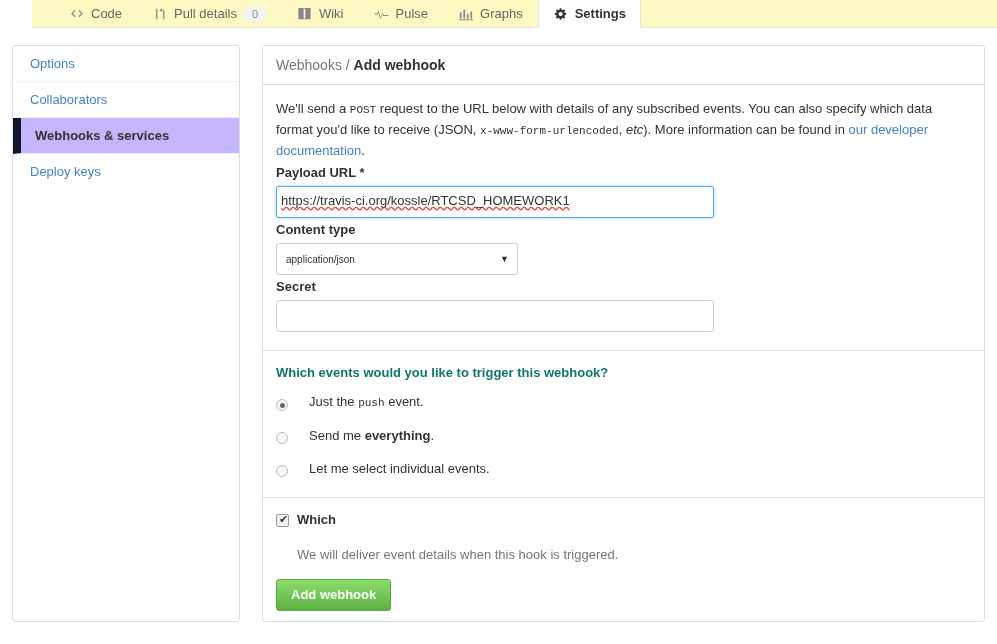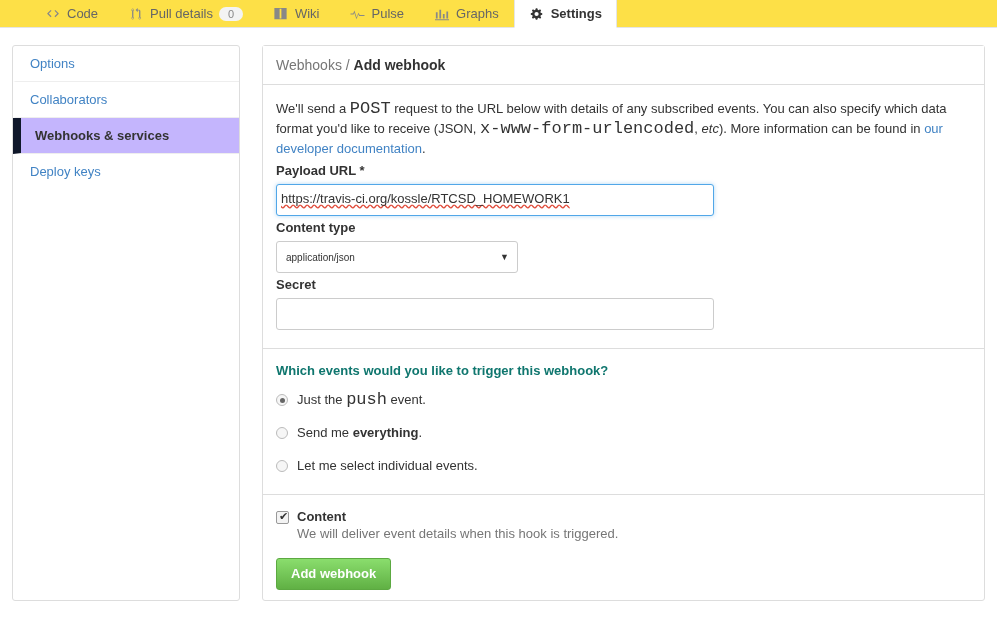--- a/index.html
+++ b/index.html
@@ -9,31 +9,32 @@
   }
   body {
     width: 997px;
     height: 644px;
     font-family: "Liberation Sans", sans-serif;
     font-size: 13px;
     color: #333333;
     overflow: hidden;
     position: relative;
   }
-  .mono { font-family: "Liberation Mono", monospace; font-size: 17px; }
+  .mono { font-family: "Liberation Mono", monospace; font-size: 11px; }
 
   
   .repo-nav {
     height: 28px;
     border-bottom: 1px solid #e5e5e5;
     display: flex;
     align-items: stretch;
-    padding-left: 30px;
-    box-sizing: border-box;
-    background: #fde047;
+    padding-left: 22px;
+    box-sizing: border-box;
+    background: #fef9c3;
+    margin-left: 32px;
   }
   .nav-item {
     display: flex;
     align-items: center;
     gap: 6px;
     padding: 0 14px;
     font-size: 13px;
     color: #666666;
     border-left: 1px solid transparent;
     border-right: 1px solid transparent;
@@ -206,22 +207,22 @@
   }
 
   .q-title {
     font-weight: bold;
     font-size: 13px;
     color: #0f766e;
     margin: 0 0 14px 0;
   }
   .radio-row {
     display: flex;
-    align-items: flex-start;
-    gap: 9px;
+    align-items: flex-end;
+    gap: 21px;
     margin-bottom: 17px;
     cursor: pointer;
   }
   .radio-row:last-child { margin-bottom: 2px; }
   .radio {
     width: 12px;
     height: 12px;
     border-radius: 50%;
     border: 1px solid #bbbbbb;
     background: #f6f6f6;
@@ -257,21 +258,21 @@
     content: "✔";
     position: absolute;
     left: 0; top: -3px;
     width: 13px;
     text-align: center;
     font-size: 11px;
     color: #333333;
     line-height: 15px;
   }
   .check-title { font-weight: bold; font-size: 13px; color: #333333; line-height: 16px; }
-  .check-help { font-size: 13px; color: #767676; margin: 1px 0 0 21px; line-height: 16px; }
+  .check-help { font-size: 13px; color: #767676; margin: 19px 0 0 21px; line-height: 16px; }
 
   .btn-green {
     margin-top: 16px;
     display: inline-block;
     padding: 8px 14px;
     font-size: 13px;
     font-weight: bold;
     color: #ffffff;
     background: linear-gradient(#8add6d, #60b044);
     border: 1px solid #5ca941;
@@ -409,20 +410,20 @@
 
       <div class="radio-row">
         <span class="radio"></span>
         <span class="radio-label">Let me select individual events.</span>
       </div>
     </div>
 
     <div class="section last">
       <div class="check-row">
         <span class="checkbox checked"></span>
-        <span class="check-title">Content</span>
+        <span class="check-title">Which</span>
       </div>
       <div class="check-help">We will deliver event details when this hook is triggered.</div>
       <div class="btn-green">Add webhook</div>
     </div>
 
   </div>
 </div>
 
 </body></html>

